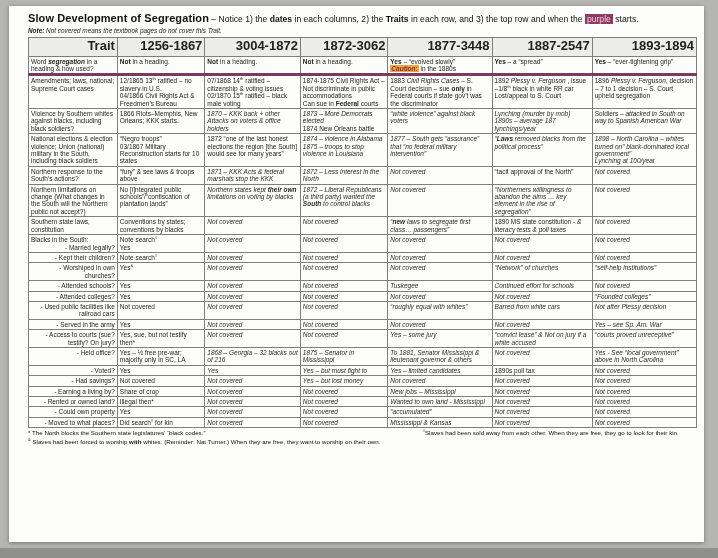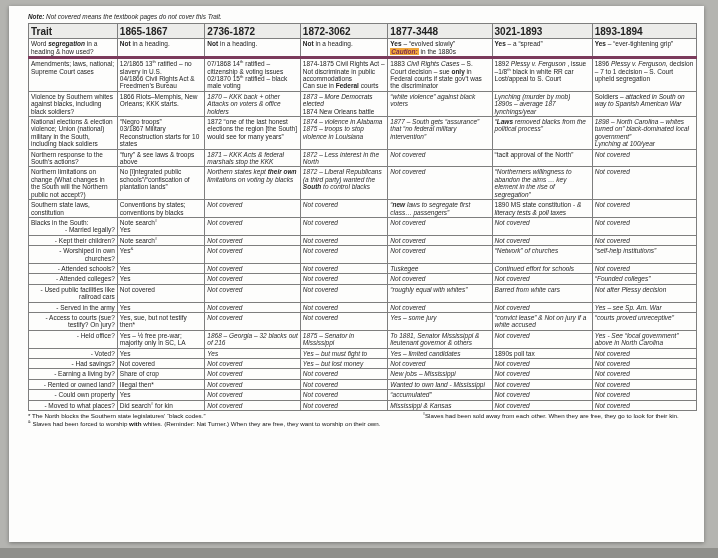--- a/index.html
+++ b/index.html
@@ -21,59 +21,62 @@
   .hl-purple{background:var(--purple-bg);color:#f2cade;padding:0 2px;}
   .hl-caution{background:var(--caution-bg);color:var(--caution-tx);font-weight:bold;font-style:italic;padding:0 1px;}
   table{border-collapse:collapse;width:669px;table-layout:fixed;}
   col.c0{width:13.3%}col.c1{width:13.1%}col.c2{width:14.3%}col.c3{width:13.1%}
   col.c4{width:15.6%}col.c5{width:15.0%}col.c6{width:15.6%}
   th,td{
     border:1px solid #7e7e7e;vertical-align:top;text-align:left;
     font-size:6.5px;line-height:1.14;padding:1px 2px 1px 2px;
     word-wrap:break-word;
   }
-  th{font-weight:bold;font-size:10px;background:#ececea;padding:1.5px 2px;}
+  th{font-weight:bold;font-size:13px;background:#ececea;padding:1.5px 2px;text-align:right;}
   td.trait{color:#1c1c1c;}
   td.trait.right{text-align:right;}
   td .tl{text-align:left;}
   td .tr-al{text-align:right;}
   tr.purple-row td{border-bottom:3.5px solid var(--purple-rule);}
   td.hw{font-style:italic;color:#2a2a2a;}
   sup{font-size:.65em;line-height:0;}
   .footnotes{width:669px;font-size:6.2px;margin-top:1px;color:#111;}
   .fn-row{display:flex;justify-content:space-between;line-height:1.35;}
   .fn-left{flex:0 0 58%;}
   .fn-right{flex:0 0 41%;text-align:left;}
 </style>
 </head>
 <body>
 
 <div class="page">
 
+  <div class="title-line">
+    <span class="title-main">Slow Development of Segregation</span><span class="title-rest"> – Notice 1) the <b>dates</b> in each columns, 2) the <b>Traits</b> in each row, and 3) the top row and when the <span class="hl-purple">purple</span> starts.</span>
+  </div>
 
   <div class="note-line"><b>Note:</b> Not covered means the textbook pages do not cover this Trait.</div>
 
   <table>
     <colgroup>
       <col class="c0">
         <col class="c1">
         <col class="c2">
         <col class="c3">
       <col class="c4">
         <col class="c5">
         <col class="c6">
     </colgroup>
     <thead>
       <tr id="header-row">
           <th>Trait</th>
-          <th>1865-1867</th>
-          <th>2736-1872</th>
+          <th>1256-1867</th>
+          <th>3004-1872</th>
           <th>1872-3062</th>
           <th>1877-3448</th>
-          <th>3021-1893</th>
+          <th>1887-2547</th>
           <th>1893-1894</th>
         </tr>
     </thead>
     <tbody id="table-body">
         <tr class="purple-row">
           <td class="trait left">Word <b><i>segregation</i></b> in a heading &amp; how used?</td>
           <td><b>Not</b> in a heading.</td>
           <td><b>Not</b> in a heading.</td>
           <td><b>Not</b> in a heading.</td>
           <td><b>Yes</b> – “evolved slowly”<br><span class="hl-caution">Caution:</span> in the 1880s</td>

